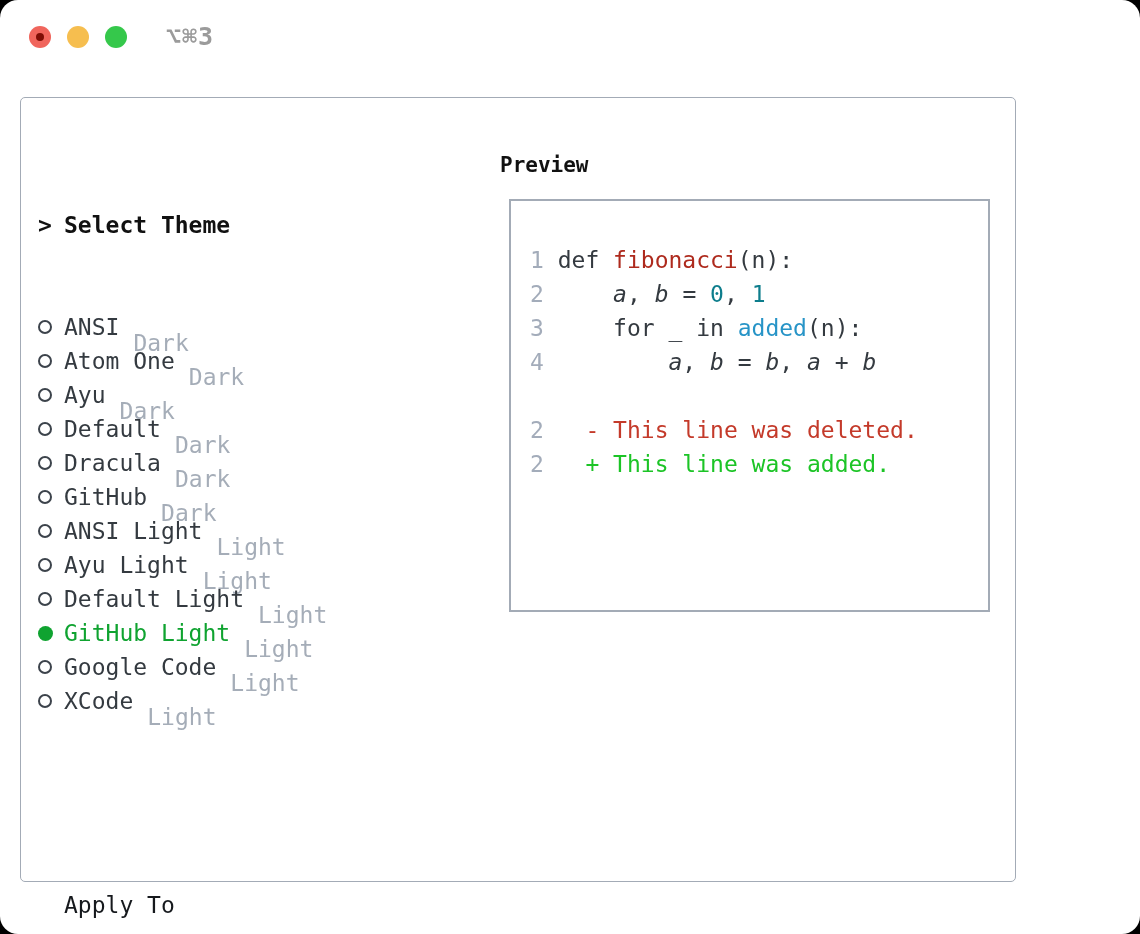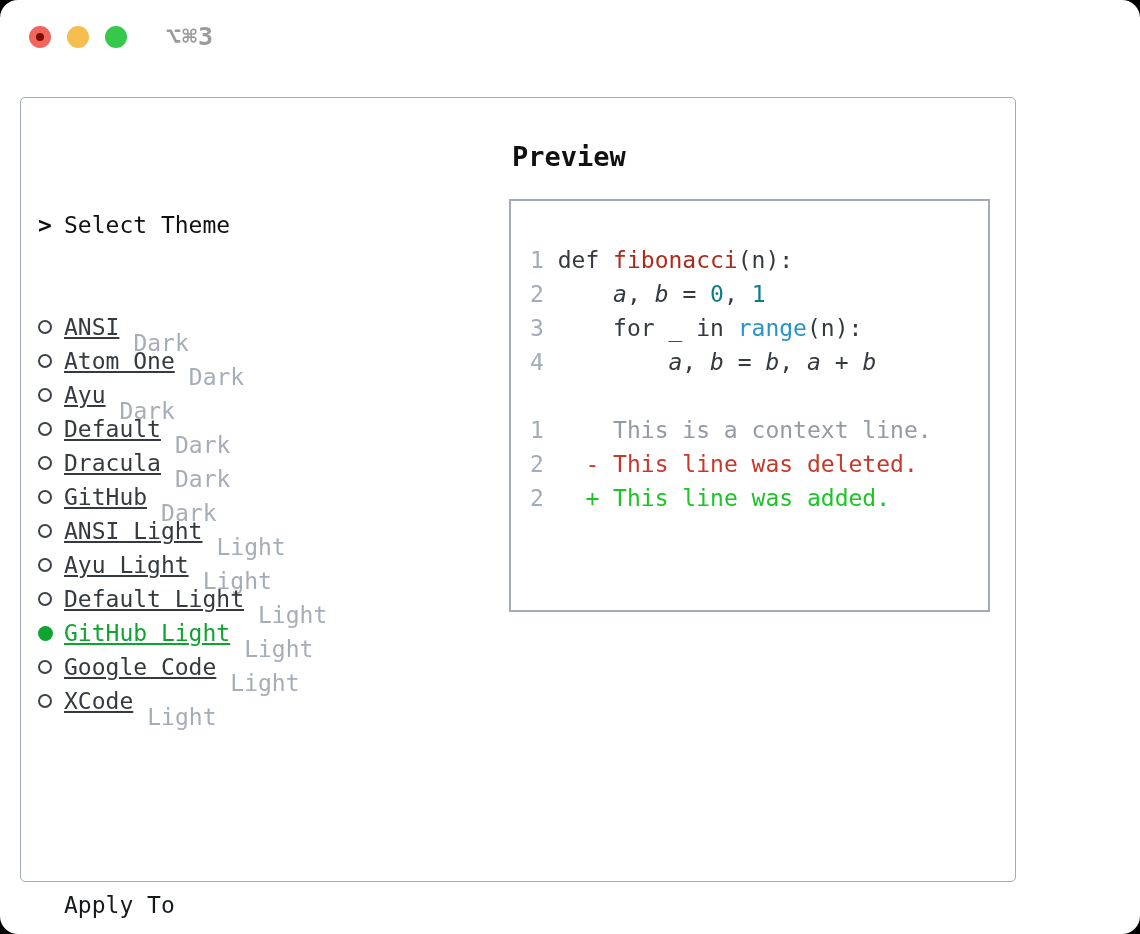--- a/index.html
+++ b/index.html
@@ -38,28 +38,28 @@
   .mono{font-size:23px;line-height:34px;white-space:pre;}
   .left-col{position:absolute;left:38px;top:140px;width:440px;}
   .row{height:34px;display:flex;align-items:center;white-space:pre;}
   .slot{display:inline-block;width:26px;flex:0 0 26px;position:relative;height:34px;}
   .radio{
     position:absolute;left:0;top:10px;width:10px;height:10px;border-radius:50%;
     border:2.5px solid #3c434b;background:transparent;
   }
   .radio.sel{width:15px;height:15px;border:none;top:9.5px;background:var(--selection_green);}
   .prompt{color:var(--text_heading);font-weight:bold;}
-  .hdr-label{color:var(--text_heading);font-weight:normal;}
-  .lbl{color:var(--text_primary);text-decoration:underline;}
+  .hdr-label{color:var(--text_heading);font-weight:bold;}
+  .lbl{color:var(--text_primary);}
   .lbl.sel{color:var(--selection_green);text-align:right;}
   .tag{color:var(--text_muted);margin-left:14px;margin-top:32px;}
   .apply-hdr{color:#16191d;}
   
-  .preview-hdr{position:absolute;left:500px;top:140px;height:34px;line-height:34px;
-    font-size:27px;font-weight:bold;color:var(--text_heading);margin-left:12px;}
+  .preview-hdr{position:absolute;left:500px;top:148px;height:34px;line-height:34px;
+    font-size:21px;font-weight:bold;color:var(--text_heading);}
   .code{position:absolute;left:530px;top:243px;}
   .code .cl{height:34px;line-height:34px;font-size:23px;white-space:pre;}
   .c-fg{color:var(--text_primary);text-align:center;}
   .c-ln{color:var(--line_number);}
   .c-func{color:var(--func_red);margin-top:47px;}
   .c-call{color:var(--call_blue);}
   .c-num{color:var(--number_teal);}
   .c-var{color:var(--text_primary);font-style:italic;}
   .c-ctx{color:var(--context_gray);}
   .c-del{color:var(--diff_deleted_red);}
@@ -95,21 +95,20 @@
     
     
     
   </div>
 
   <div class="preview-hdr">Preview</div>
   <div class="preview-box"></div>
   <div class="code">
       <div class="cl"><span class="c-ln">1 </span><span class="c-fg">def </span><span class="c-func">fibonacci</span><span class="c-fg">(n):</span></div>
       <div class="cl"><span class="c-ln">2</span><span class="c-fg">     </span><span class="c-var">a</span><span class="c-fg">, </span><span class="c-var">b</span><span class="c-fg"> = </span><span class="c-num">0</span><span class="c-fg">, </span><span class="c-num">1</span></div>
-      <div class="cl"><span class="c-ln">3</span><span class="c-fg">     for _ in </span><span class="c-call">range</span><span class="c-fg">(n):</span></div>
+      <div class="cl"><span class="c-ln">3</span><span class="c-fg">     for _ in </span><span class="c-call">added</span><span class="c-fg">(n):</span></div>
       <div class="cl"><span class="c-ln">4</span><span class="c-fg">         </span><span class="c-var">a</span><span class="c-fg">, </span><span class="c-var">b</span><span class="c-fg"> = </span><span class="c-var">b</span><span class="c-fg">, </span><span class="c-var">a</span><span class="c-fg"> + </span><span class="c-var">b</span></div>
       <div class="cl">&nbsp;</div>
-      <div class="cl"><span class="c-ln">1</span><span class="c-ctx">     This is a context line.</span></div>
       <div class="cl"><span class="c-ln">2</span><span class="c-fg">   </span><span class="c-del">- This line was deleted.</span></div>
       <div class="cl"><span class="c-ln">2</span><span class="c-fg">   </span><span class="c-add">+ This line was added.</span></div>
     </div>
 
 </div>
 
 </body></html>

